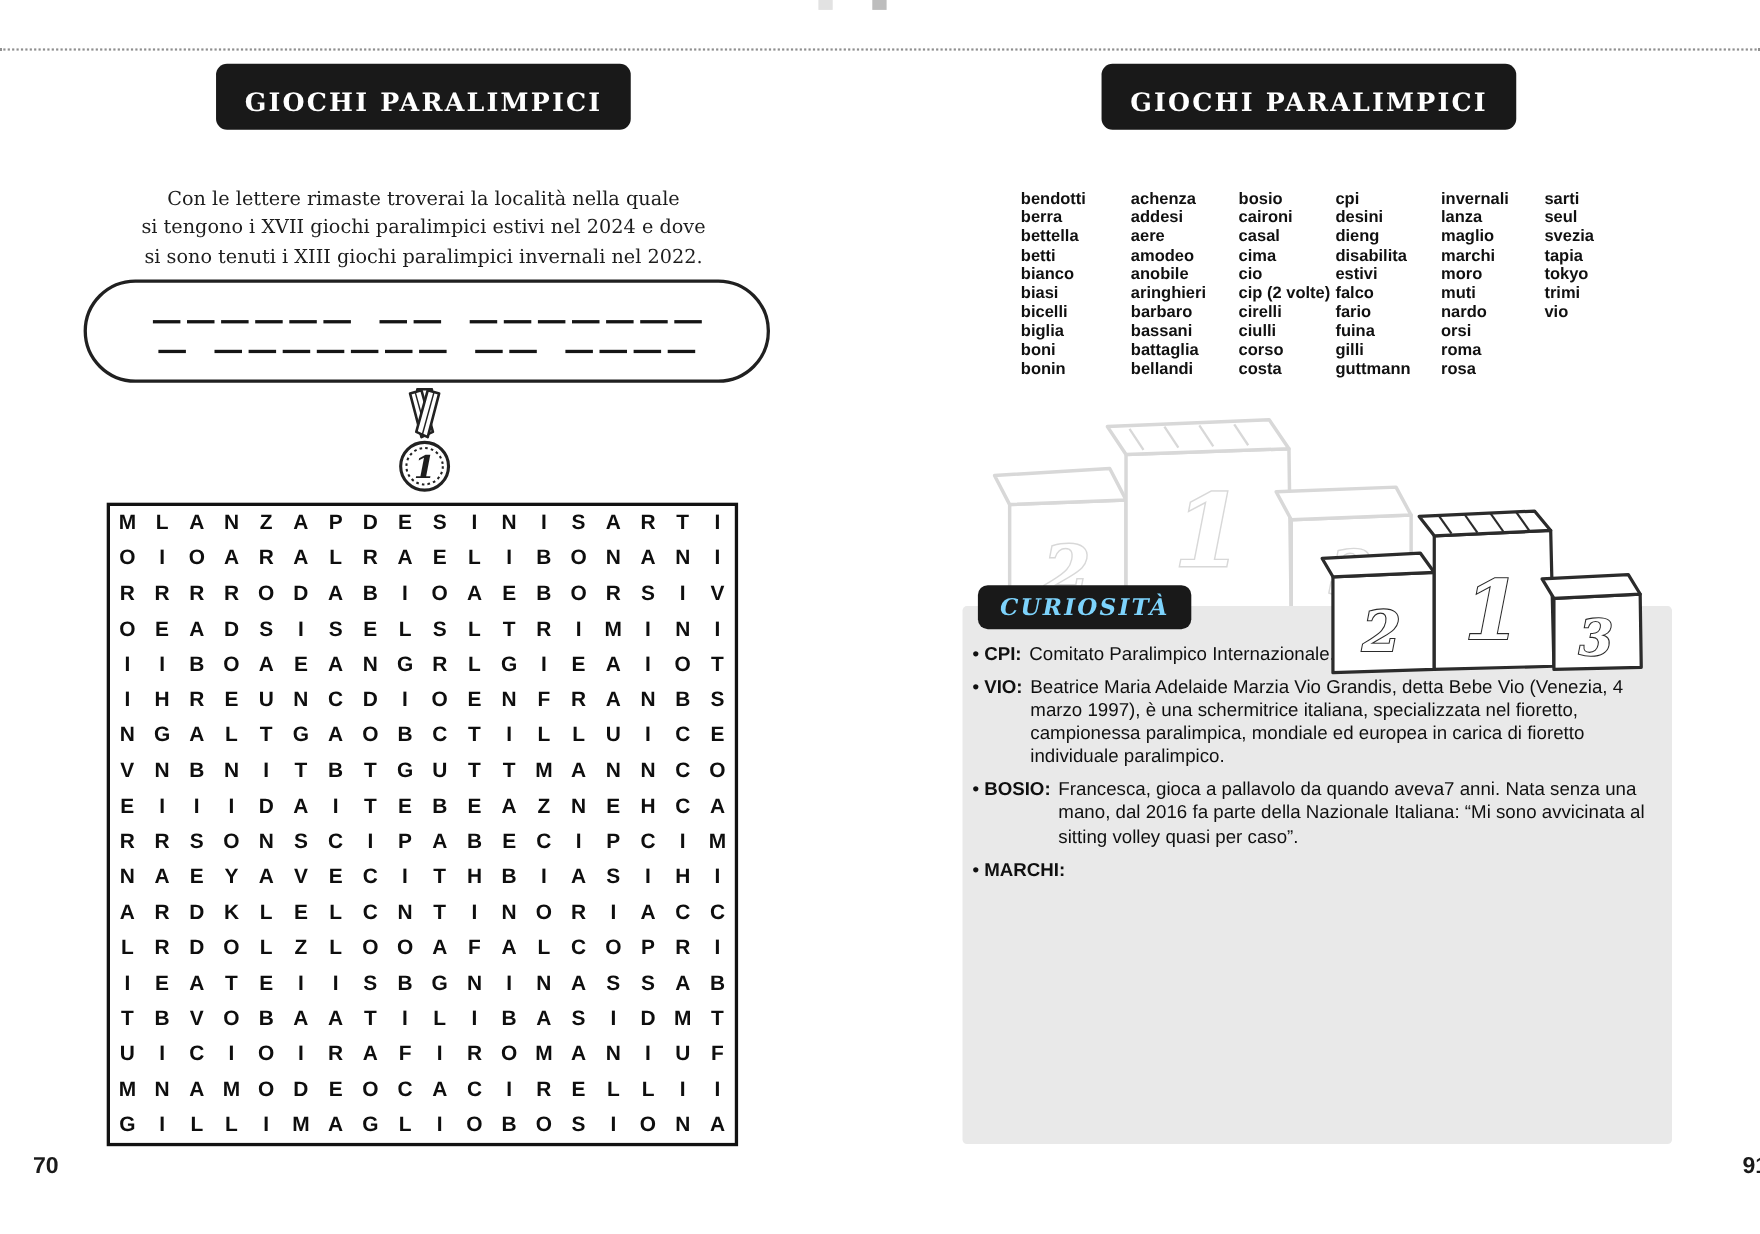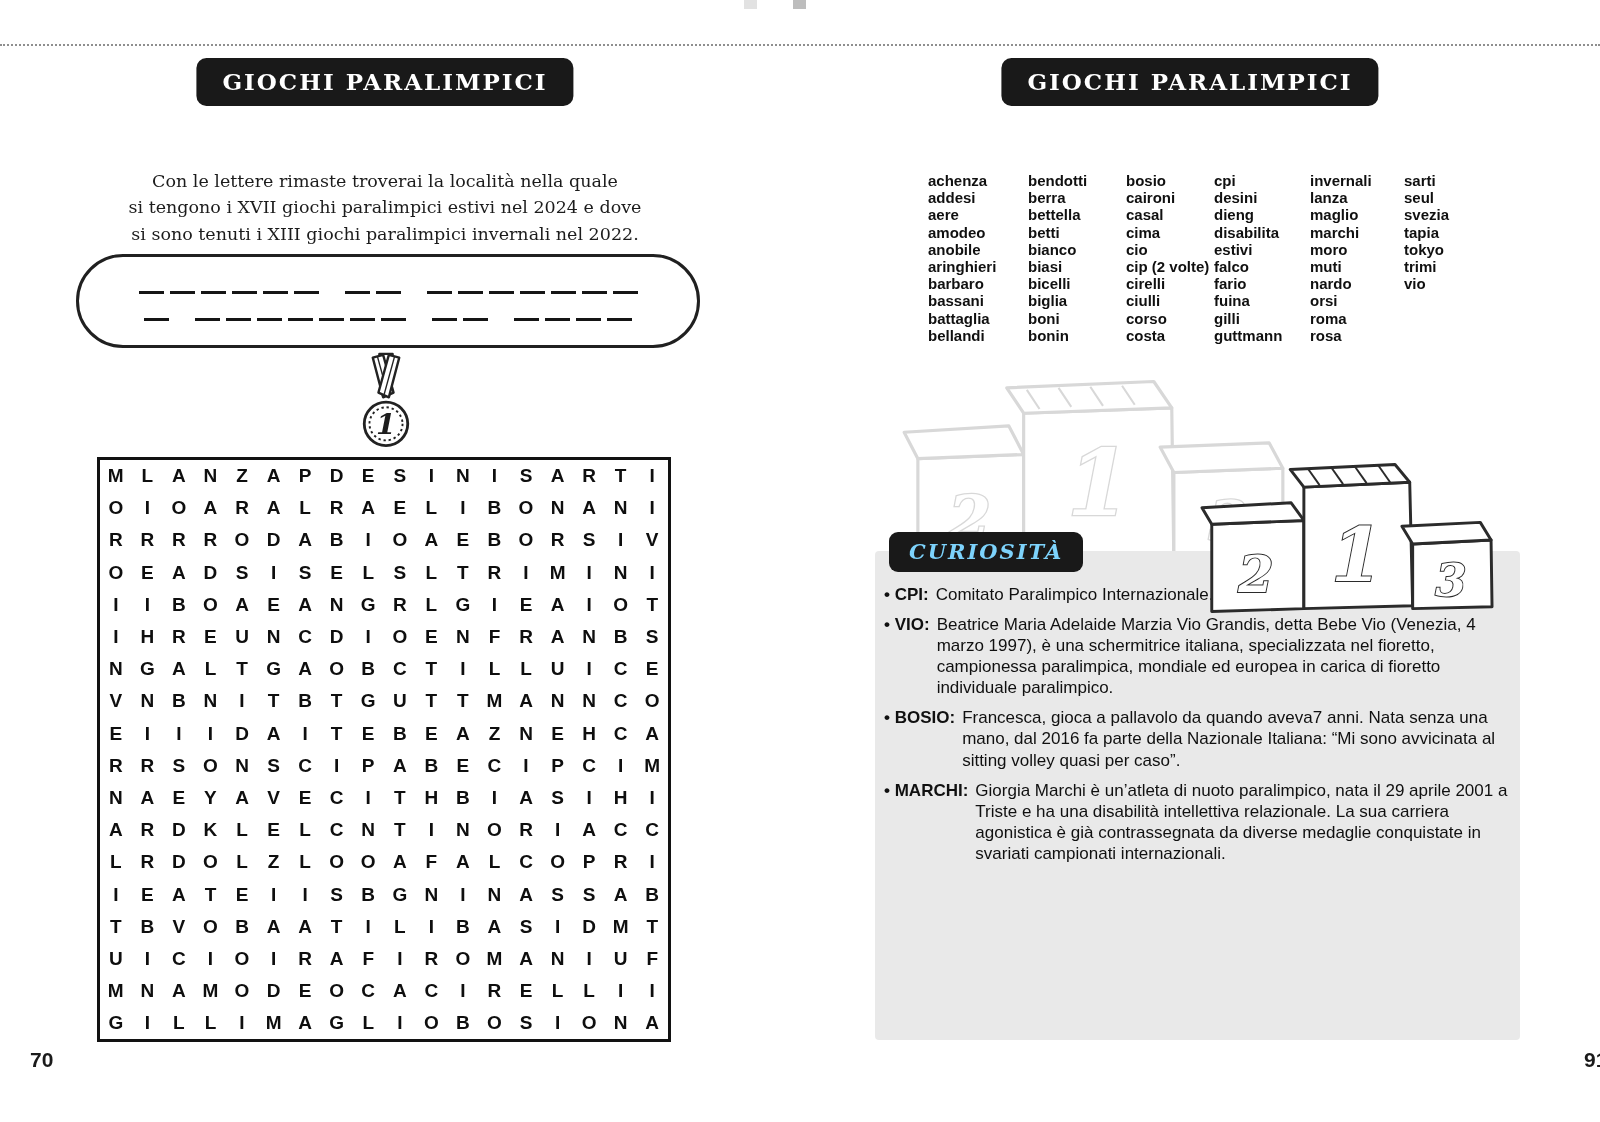--- a/index.html
+++ b/index.html
@@ -9,21 +9,21 @@
     font-family:"Liberation Sans", sans-serif; color:#111; overflow:hidden;
   }
   .top-rule { position:absolute; top:44px; left:0; width:1600px; border-top:2px dotted #8f8f8f; }
   .print-mark { position:absolute; top:0; width:13px; height:9px; }
   .print-mark.left { left:744px; background:#e2e2e2; }
   .print-mark.right { left:793px; background:#bdbdbd; }
 
   .badge {
     position:absolute; transform:translateX(-50%);
     background:#191919; color:#fff; border-radius:10px;
-    padding:10px 26px 11px; font-family:"DejaVu Serif", serif;
+    padding:22px 26px 11px; font-family:"DejaVu Serif", serif;
     font-weight:700; font-size:23px; letter-spacing:2px; white-space:nowrap;
     z-index:5;
   }
   .badge-left { left:385px; top:58px; }
   .badge-right { left:1190px; top:58px; }
 
   .instructions {
     position:absolute; left:385px; top:168px; transform:translateX(-50%);
     width:660px; text-align:center; font-family:"DejaVu Serif", serif;
     font-size:17.5px; line-height:1.5; color:#1c1c1c;
@@ -493,43 +493,43 @@
       <div class="ws-cell">O</div>
       <div class="ws-cell">N</div>
       <div class="ws-cell">A</div>
     </div>
 
   <div class="page-num left">70</div>
 
   <div class="badge badge-right">GIOCHI PARALIMPICI</div>
 
   <div class="word-list">
+      <div class="word-col">
+        <div class="word">bendotti</div>
+        <div class="word">berra</div>
+        <div class="word">bettella</div>
+        <div class="word">betti</div>
+        <div class="word">bianco</div>
+        <div class="word">biasi</div>
+        <div class="word">bicelli</div>
+        <div class="word">biglia</div>
+        <div class="word">boni</div>
+        <div class="word">bonin</div>
+      </div>
       <div class="word-col">
         <div class="word">achenza</div>
         <div class="word">addesi</div>
         <div class="word">aere</div>
         <div class="word">amodeo</div>
         <div class="word">anobile</div>
         <div class="word">aringhieri</div>
         <div class="word">barbaro</div>
         <div class="word">bassani</div>
         <div class="word">battaglia</div>
         <div class="word">bellandi</div>
-      </div>
-      <div class="word-col">
-        <div class="word">bendotti</div>
-        <div class="word">berra</div>
-        <div class="word">bettella</div>
-        <div class="word">betti</div>
-        <div class="word">bianco</div>
-        <div class="word">biasi</div>
-        <div class="word">bicelli</div>
-        <div class="word">biglia</div>
-        <div class="word">boni</div>
-        <div class="word">bonin</div>
       </div>
       <div class="word-col">
         <div class="word">bosio</div>
         <div class="word">caironi</div>
         <div class="word">casal</div>
         <div class="word">cima</div>
         <div class="word">cio</div>
         <div class="word">cip (2 volte)</div>
         <div class="word">cirelli</div>
         <div class="word">ciulli</div>
@@ -619,19 +619,18 @@
       <div class="fact">
         <span class="fact-label">VIO:</span>
         <span class="fact-text">Beatrice Maria Adelaide Marzia Vio Grandis, detta Bebe Vio (Venezia, 4 marzo 1997), è una schermitrice italiana, specializzata nel fioretto, campionessa paralimpica, mondiale ed europea in carica di fioretto individuale paralimpico.</span>
       </div>
       <div class="fact">
         <span class="fact-label">BOSIO:</span>
         <span class="fact-text">Francesca, gioca a pallavolo da quando aveva7 anni. Nata senza una mano, dal 2016 fa parte della Nazionale Italiana: “Mi sono avvicinata al sitting volley quasi per caso”.</span>
       </div>
       <div class="fact">
         <span class="fact-label">MARCHI:</span>
-        <span class="fact-text">Giorgia Marchi è un’atleta di nuoto paralimpico, nata il 29 aprile 2001 a Triste e ha una disabilità intellettiva relazionale. La sua carriera agonistica è già contrassegnata da diverse medaglie conquistate in svariati campionati internazionali.</span>
       </div>
     </div>
 
   <div class="page-num right">91</div>
 
 </div>
 
 </body></html>

